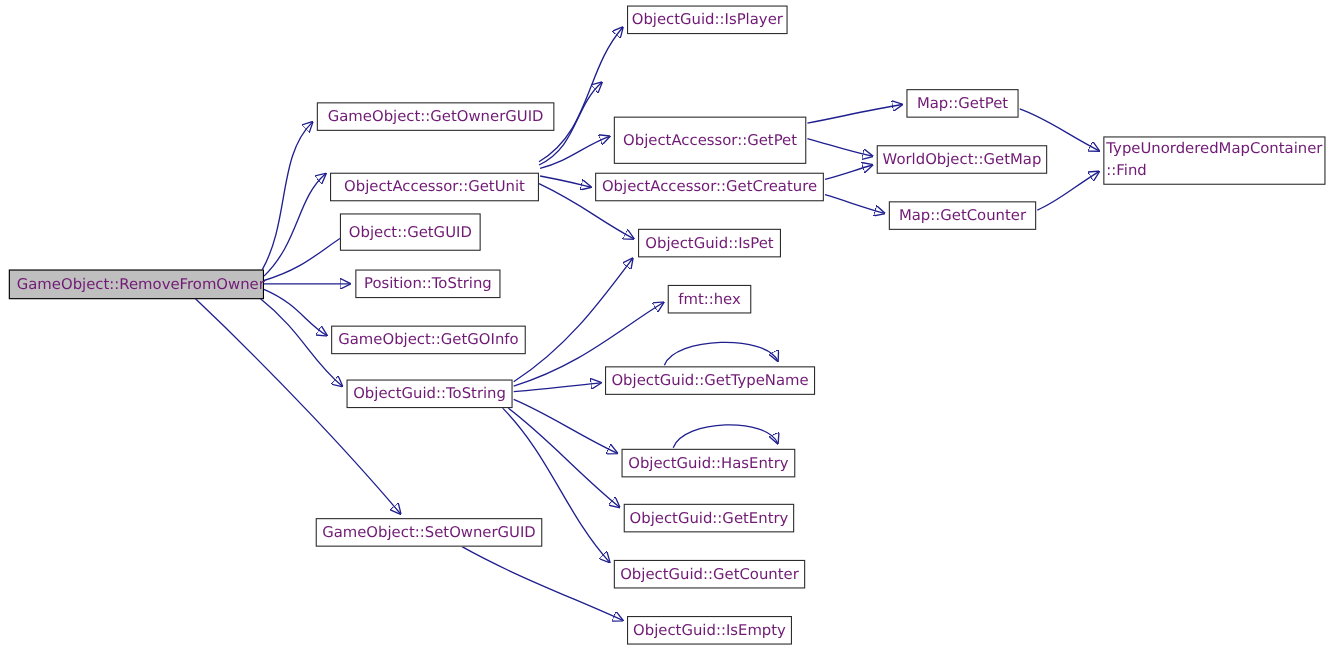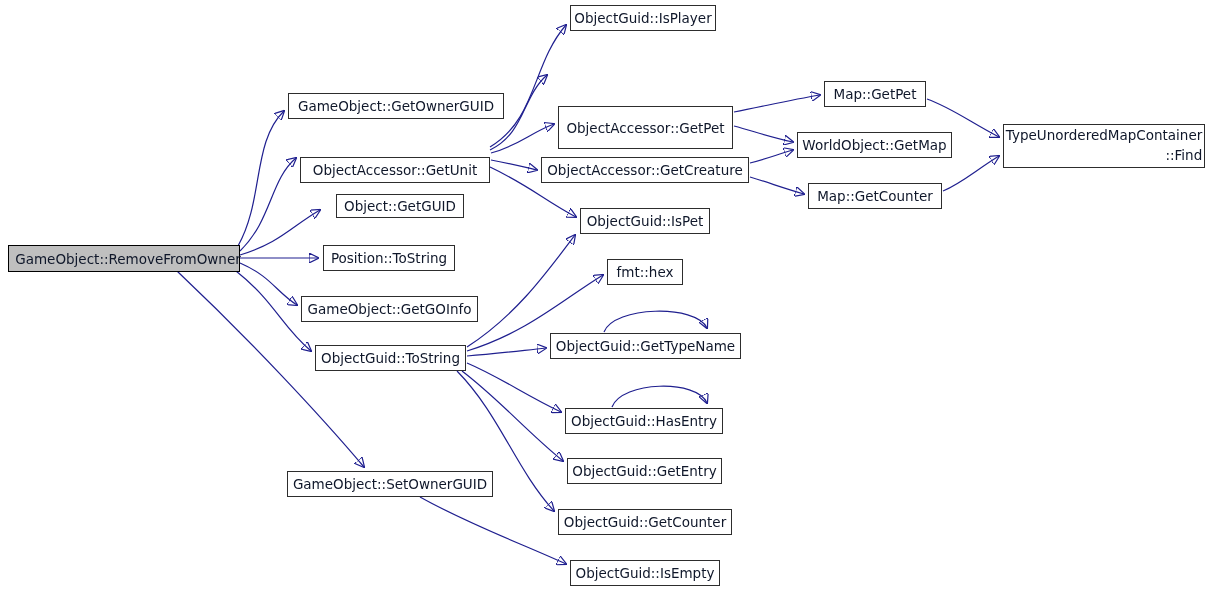--- a/index.html
+++ b/index.html
@@ -11,34 +11,34 @@
     overflow:hidden;
   }
   .edges{position:absolute;left:0;top:0;width:1212px;height:592px;}
   .edges path{fill:none;stroke:#1f1f8f;stroke-width:1.2px;}
   .node{
     position:absolute;
     box-sizing:border-box;
     display:flex;align-items:center;justify-content:center;
     background:#ffffff;
     border:1px solid #2d2d2d;
-    font-size:13.5px;color:#0f172a;
+    font-size:13.5px;color:#701a75;
     white-space:nowrap;
     padding:0 4px;
     cursor:pointer;
   }
   .node.root{
     background:#bfbfbf;
     border:1.5px solid #000;
     cursor:default;
     padding-left:12px;
   }
   .node.multiline{
     white-space:pre-line;
-    text-align:right;
+    text-align:left;
     line-height:1.45;
   }
 </style>
 </head>
 <body>
 
 <div class="canvas">
 
   <svg class="edges" viewBox="0 0 1212 592" xmlns="http://www.w3.org/2000/svg">
     <defs>
@@ -74,21 +74,21 @@
     <path d="M612,407 C622,381 697,379 707,403" marker-end="url(#arrow)"></path>
     <path d="M420,497 C470,525 525,545 566,564" marker-end="url(#arrow)"></path>
   </svg>
 
   <div class="node root" style="left:8px;top:245px;width:232px;height:27px">GameObject::RemoveFromOwner</div>
 
   <div class="node" style="left:288px;top:93px;width:216px;height:26px">GameObject::GetOwnerGUID</div>
 
   <div class="node" style="left:300px;top:157px;width:190px;height:26px">ObjectAccessor::GetUnit</div>
 
-  <div class="node" style="left:336px;top:194px;width:128px;height:24px">Object::GetGUID</div>
+  <div class="node" style="left:309px;top:194px;width:128px;height:34px">Object::GetGUID</div>
 
   <div class="node" style="left:323px;top:245px;width:132px;height:26px">Position::ToString</div>
 
   <div class="node" style="left:301px;top:296px;width:177px;height:26px">GameObject::GetGOInfo</div>
 
   <div class="node" style="left:315px;top:345px;width:151px;height:26px">ObjectGuid::ToString</div>
 
   <div class="node" style="left:287px;top:471px;width:206px;height:26px">GameObject::SetOwnerGUID</div>
 
   <div class="node" style="left:570px;top:5px;width:146px;height:26px">ObjectGuid::IsPlayer</div>

